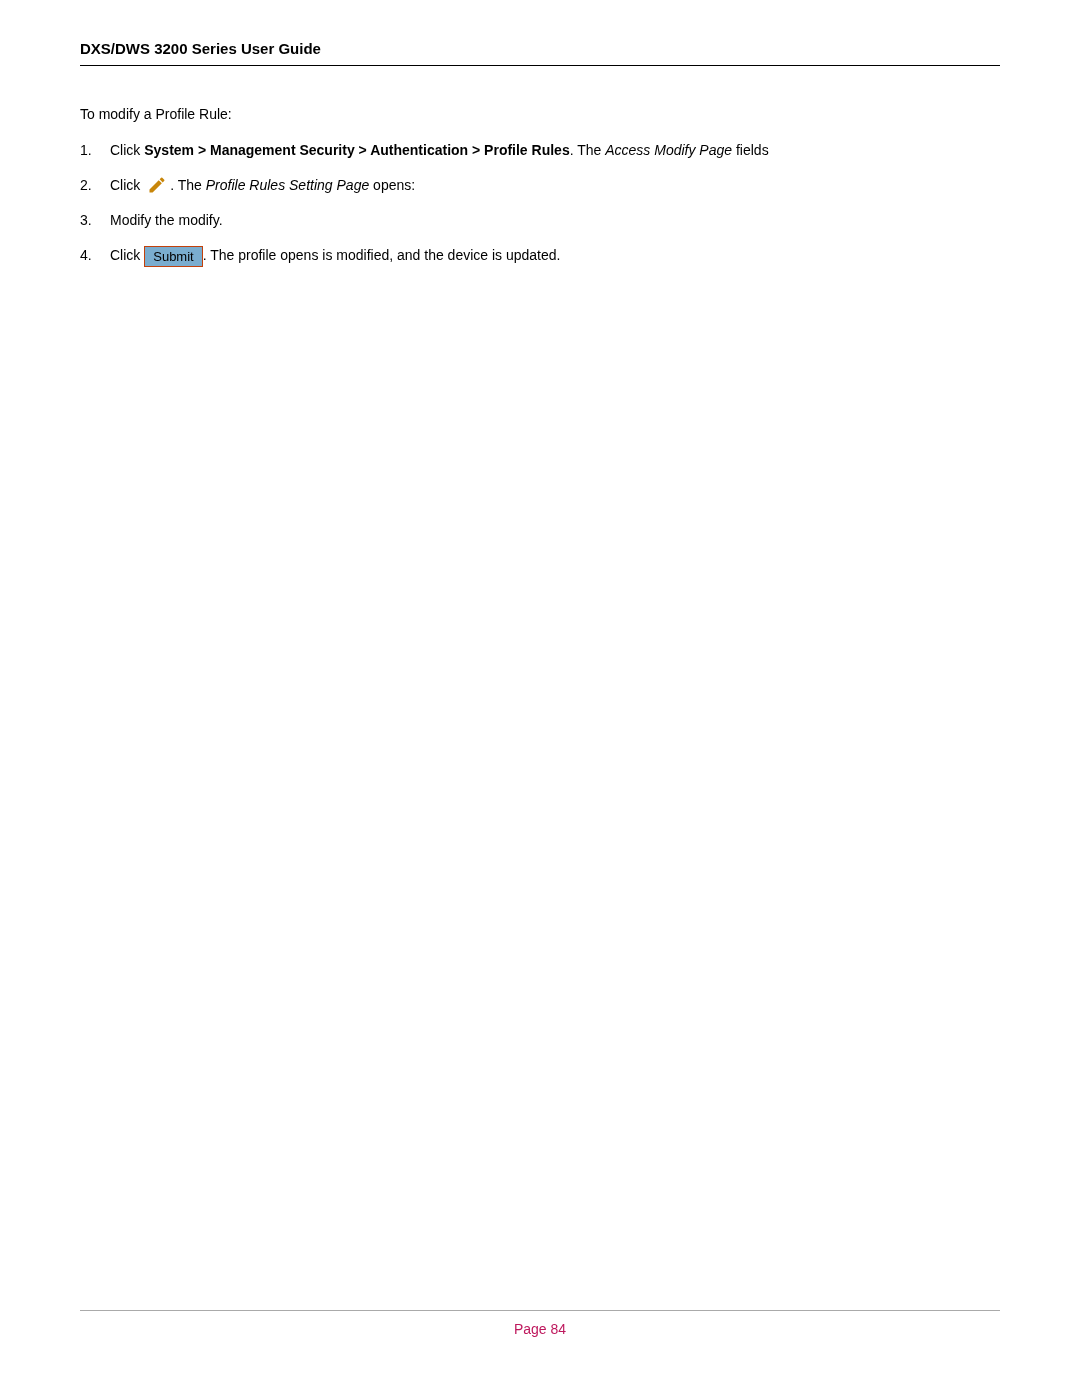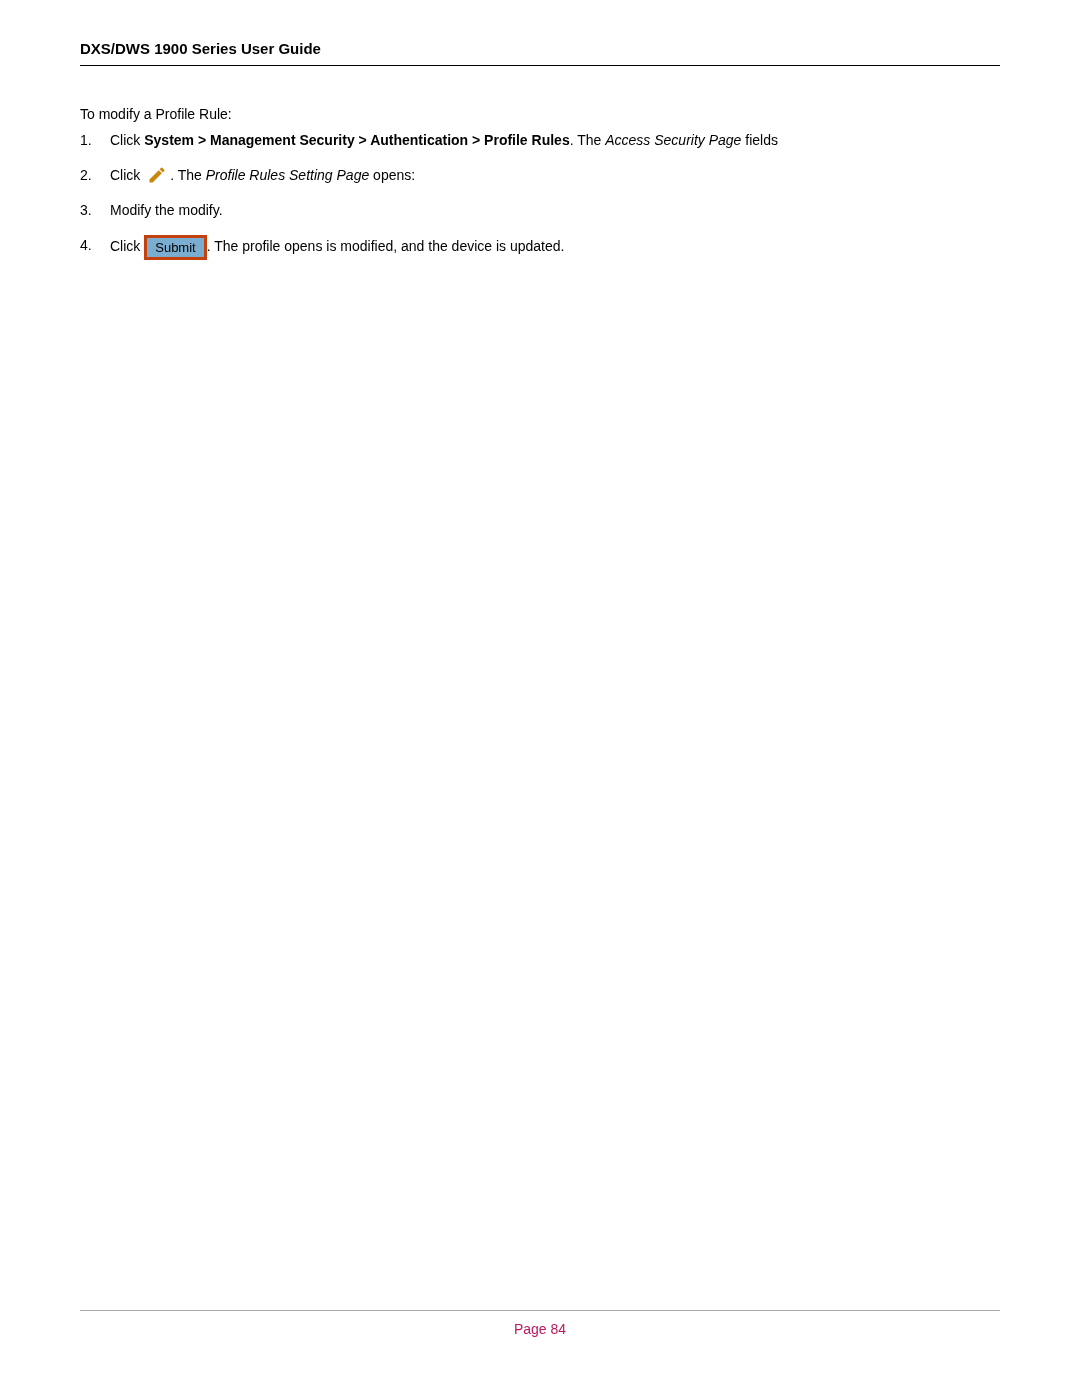--- a/index.html
+++ b/index.html
@@ -42,21 +42,21 @@
       border: none;
       border-top: 1px solid #000000;
       margin-bottom: 30px;
     }
 
     .content-section {
       flex: 1;
     }
 
     .intro-text {
-      margin-bottom: 8px;
+      margin-bottom: 18px;
       font-size: 14px;
     }
 
     .steps-list {
       list-style: none;
       padding: 0;
       margin: 0;
     }
 
     .step-item {
@@ -98,21 +98,21 @@
 
     .edit-icon svg {
       width: 20px;
       height: 20px;
     }
 
     .submit-button {
       display: inline-block;
       padding: 2px 8px;
       background-color: #7aadcf;
-      border: 3px solid #c2410c;
+      border: 1px solid #c2410c;
       font-size: 13px;
       color: #000000;
       cursor: pointer;
       font-family: Arial, sans-serif;
       vertical-align: middle;
     }
 
     .footer-section {
       margin-top: auto;
       padding-top: 20px;
@@ -129,34 +129,34 @@
       font-size: 14px;
       color: #be185d;
     }
   </style>
 </head>
 <body>
 
 <div class="page-container">
 
   <div class="header-section">
-    <div class="page-title">DXS/DWS 1900 Series User Guide</div>
+    <div class="page-title">DXS/DWS 3200 Series User Guide</div>
     <hr class="header-divider">
   </div>
 
   <div class="content-section">
 
     <p class="intro-text">To modify a Profile Rule:</p>
 
     <ol class="steps-list">
 
       <li class="step-item">
         <span class="step-number">1.</span>
         <span class="step-content">
-          <span>Click </span><span class="bold-text">System &gt; Management Security &gt; Authentication &gt; Profile Rules</span><span>. The </span><span class="italic-text">Access Security Page</span><span> fields</span>
+          <span>Click </span><span class="bold-text">System &gt; Management Security &gt; Authentication &gt; Profile Rules</span><span>. The </span><span class="italic-text">Access Modify Page</span><span> fields</span>
         </span>
       </li>
 
       <li class="step-item">
         <span class="step-number">2.</span>
         <span class="step-content">
           <span>Click </span><span class="edit-icon">
             <svg viewBox="0 0 24 24" xmlns="http://www.w3.org/2000/svg">
               <path d="M3 17.25V21h3.75L17.81 9.94l-3.75-3.75L3 17.25zM20.71 7.04a1 1 0 0 0 0-1.41l-2.34-2.34a1 1 0 0 0-1.41 0l-1.83 1.83 3.75 3.75 1.83-1.83z" fill="#c8860a"></path>
             </svg>

